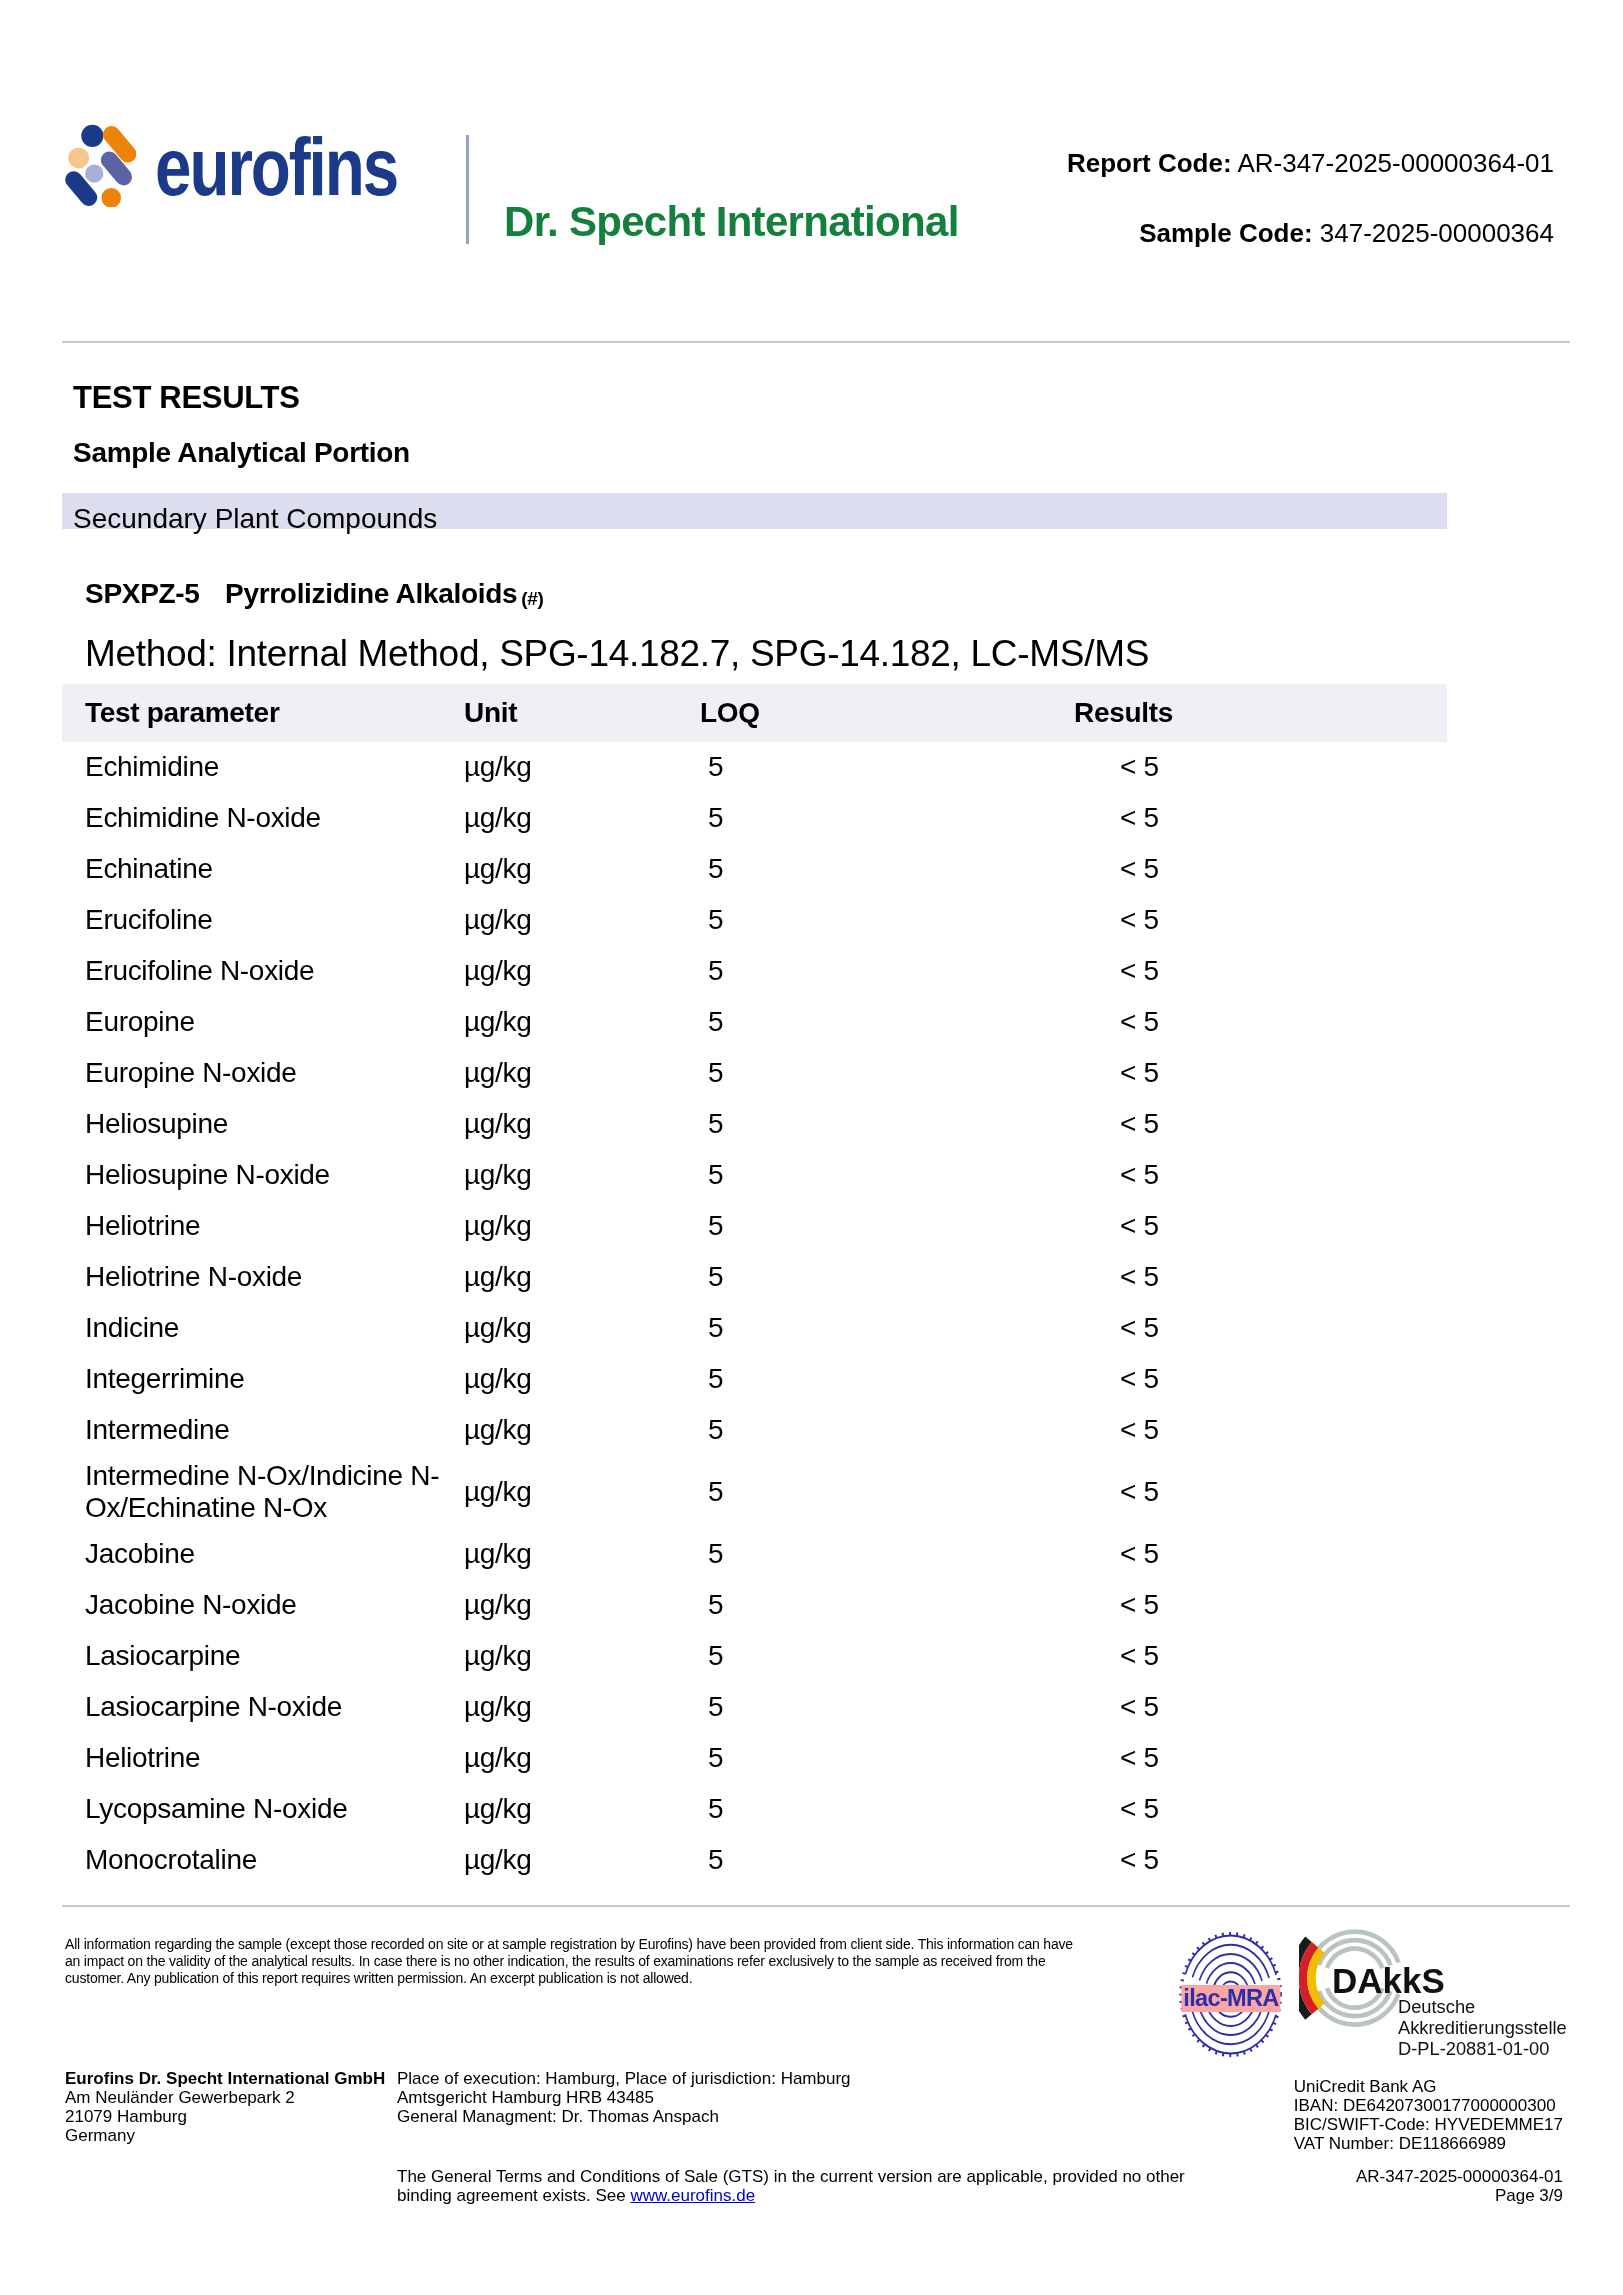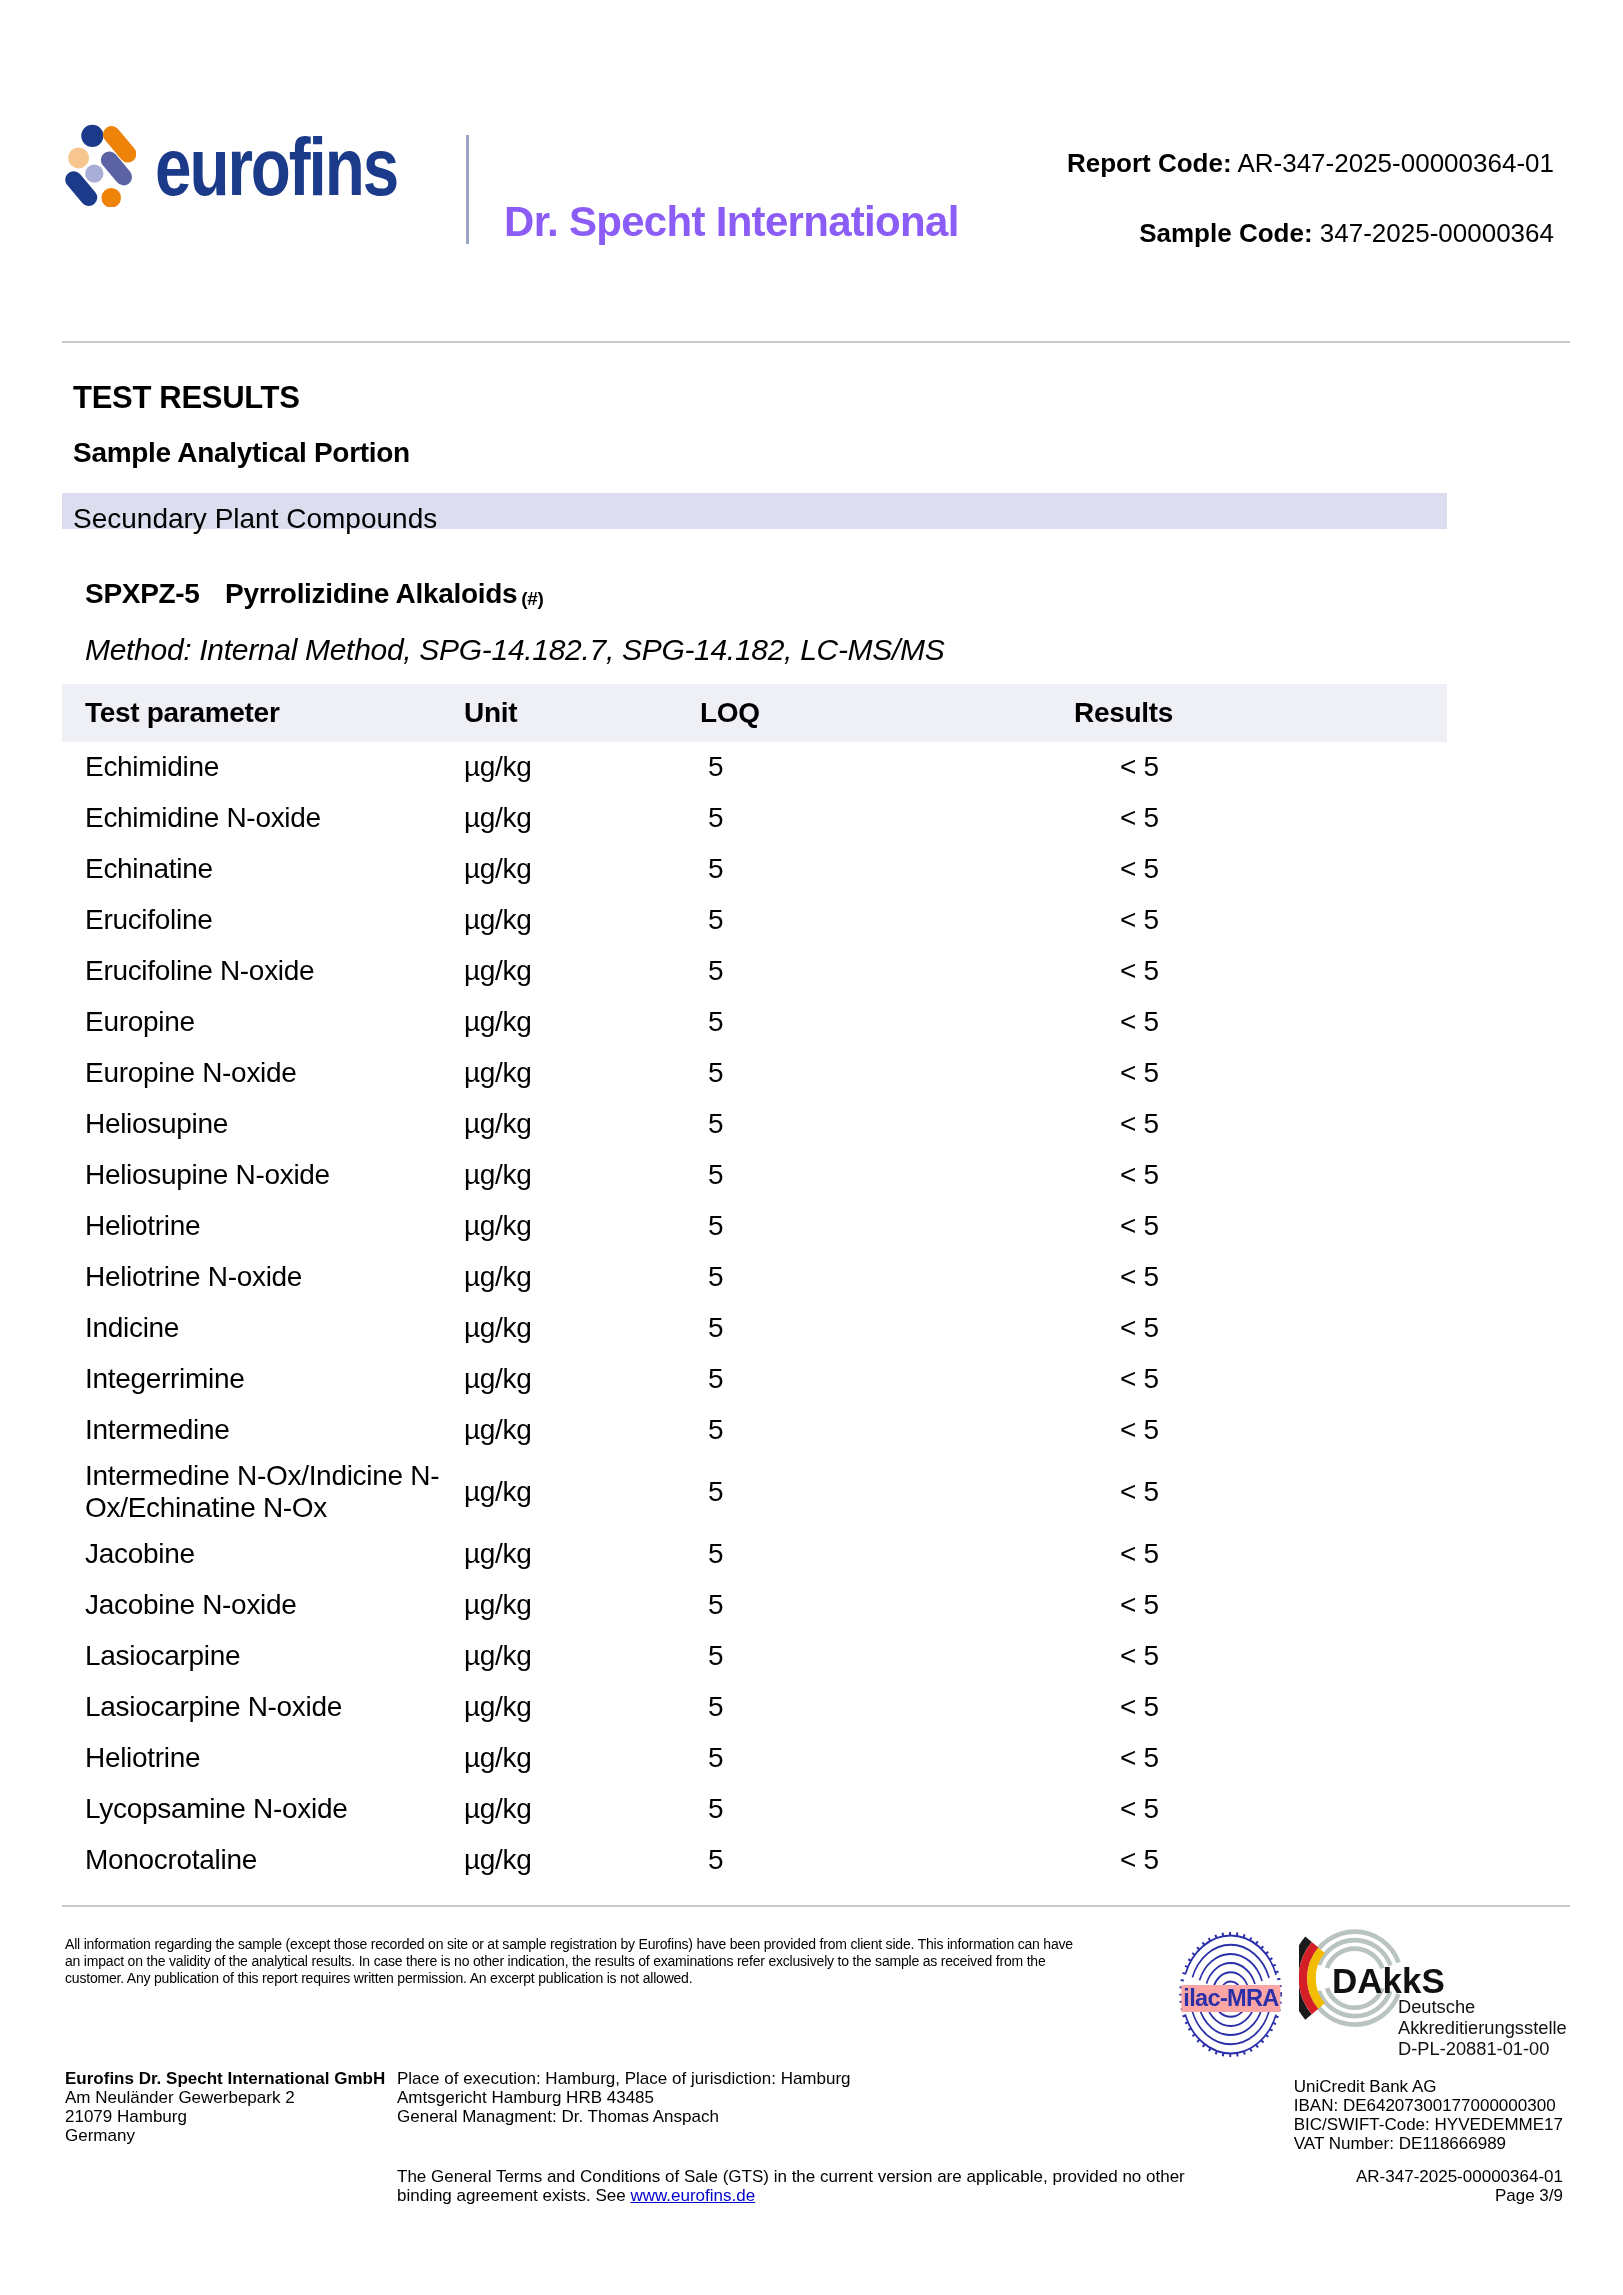--- a/index.html
+++ b/index.html
@@ -17,38 +17,38 @@
   .brand {
     position:absolute; left:155px; top:126px;
     font-size:82px; font-weight:600; letter-spacing:-2.6px; line-height:1;
     color:#1c3a8a;
     transform:scaleX(0.80); transform-origin:left top;
   }
   .hdr-divider { position:absolute; left:466px; top:135px; width:2.6px; height:109px; background:#9aa3c4; }
   .division {
     position:absolute; left:504px; top:201px;
     font-size:42px; font-weight:bold; letter-spacing:-0.7px; line-height:1;
-    color:#8b5cf6;
+    color:#15803d;
   }
   .codes { position:absolute; right:69px; top:149px; text-align:right; font-size:26px; line-height:1.1; }
   .codes .code-line + .code-line { margin-top:41px; }
   .codes b { font-weight:bold; }
   .rule { position:absolute; left:62px; width:1508px; height:2px; background:#c9c9c9; }
   .top-rule { top:341px; }
   
   .h1 { position:absolute; left:73px; top:380px; font-size:31px; font-weight:bold; letter-spacing:-0.3px; }
   .h2 { position:absolute; left:73px; top:437px; font-size:28px; font-weight:bold; letter-spacing:-0.3px; }
   .banner {
     position:absolute; left:62px; top:493px; width:1385px; height:36px;
     background:#dcdeef; font-size:28px; line-height:52px; padding-left:11px;
   }
   .pkg { position:absolute; left:85px; top:578px; font-size:28px; font-weight:bold; letter-spacing:-0.3px; }
   .pkg .pkg-code { display:inline-block; width:140px; }
   .pkg .pkg-fn { font-size:19px; font-weight:bold; position:relative; top:2px; margin-left:3.9px; }
-  .method { position:absolute; left:85px; top:633px; font-size:30px; letter-spacing:-0.3px;font-style:italic; }
+  .method { position:absolute; left:85px; top:633px; font-size:37px; letter-spacing:-0.3px; }
   
   .results-table { position:absolute; left:62px; top:684px; width:1385px; font-size:28px; letter-spacing:-0.3px; }
   .tr { display:grid; grid-template-columns:402px 236px 374px 372px; align-items:center; }
   .thead { background:#eef0f6; min-height:58px; font-weight:bold; }
   .tbody .tr { min-height:51px; }
   .td { padding:3.9px 0; line-height:1.16; }
   .c-param { padding-left:23px; padding-right:19.6px; }
   .c-loq { padding-left:7.9px; }
   .thead .c-loq { padding-left:0; }
   .c-result { padding-left:46px; }

